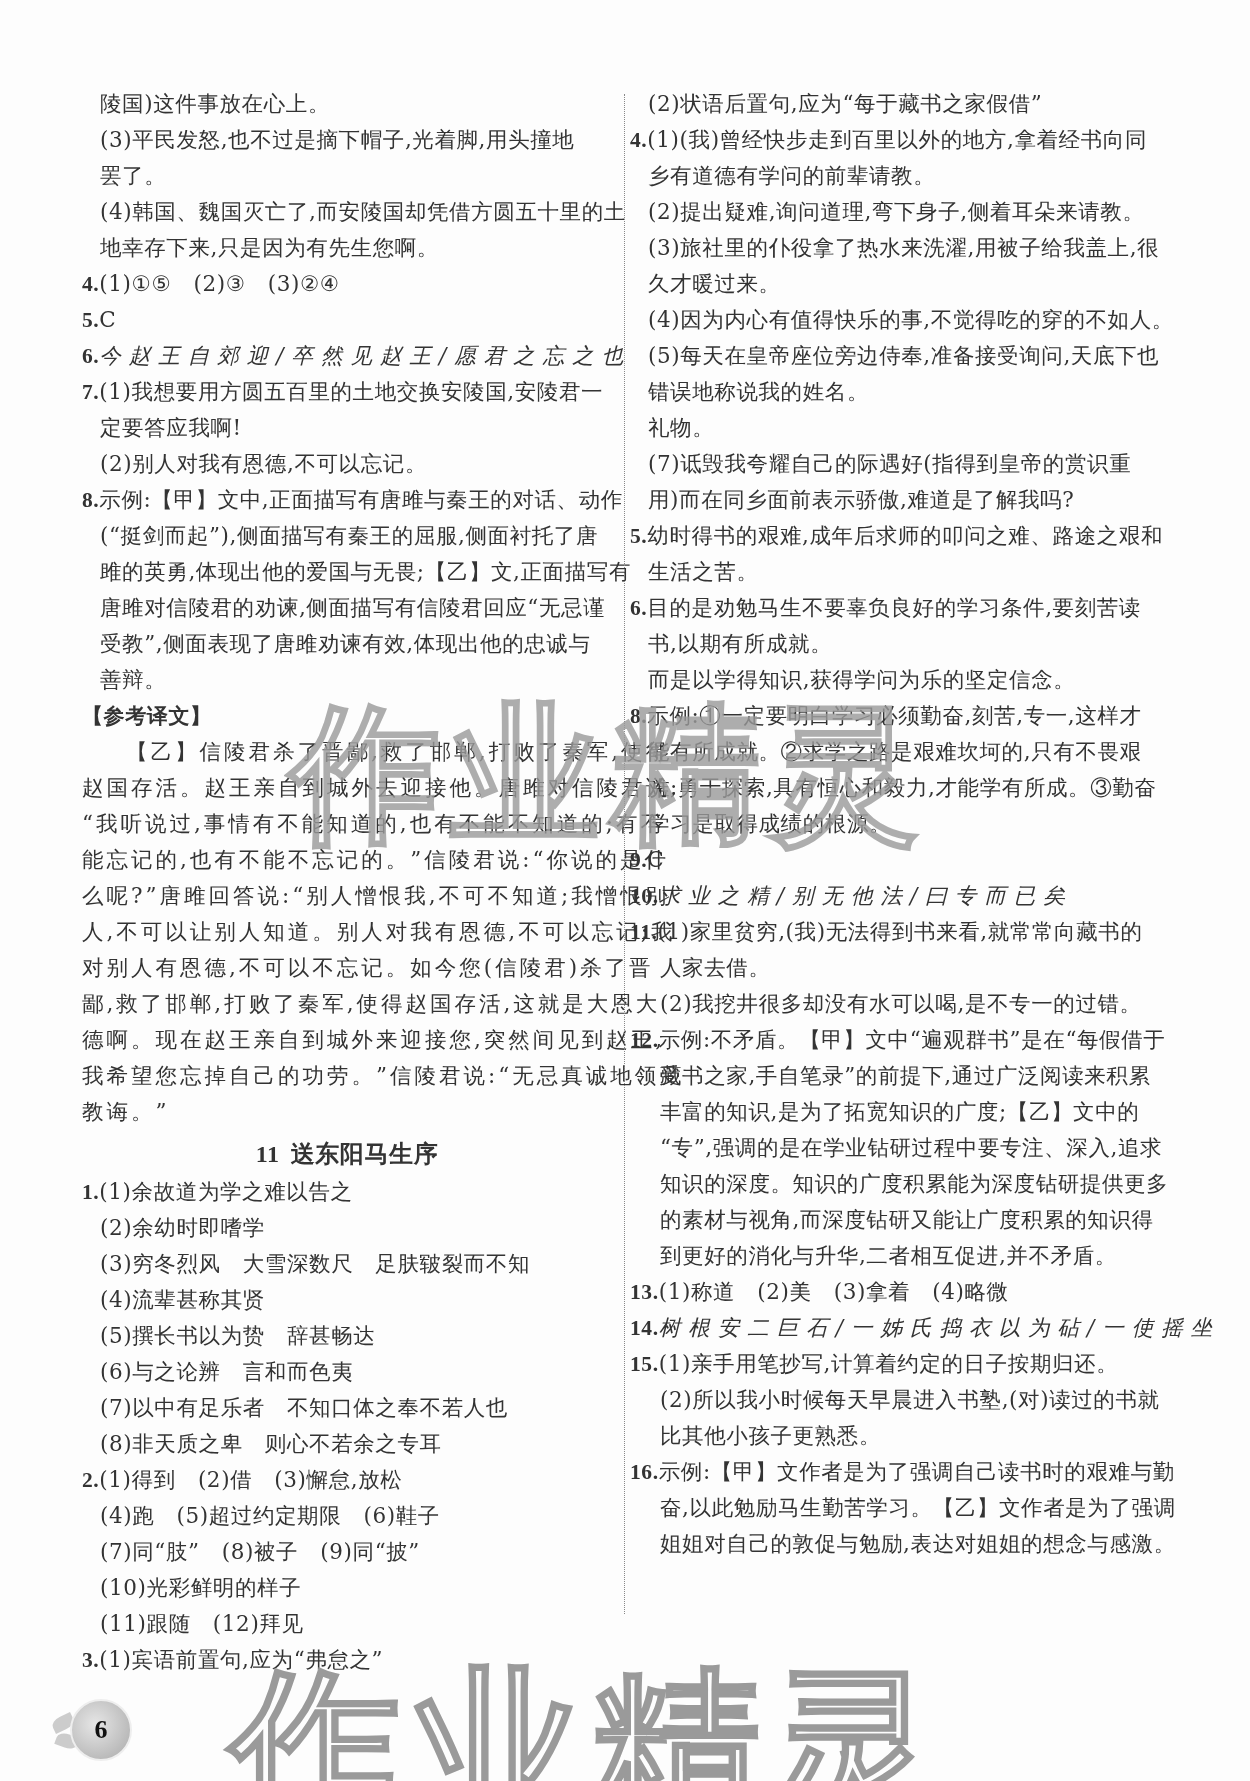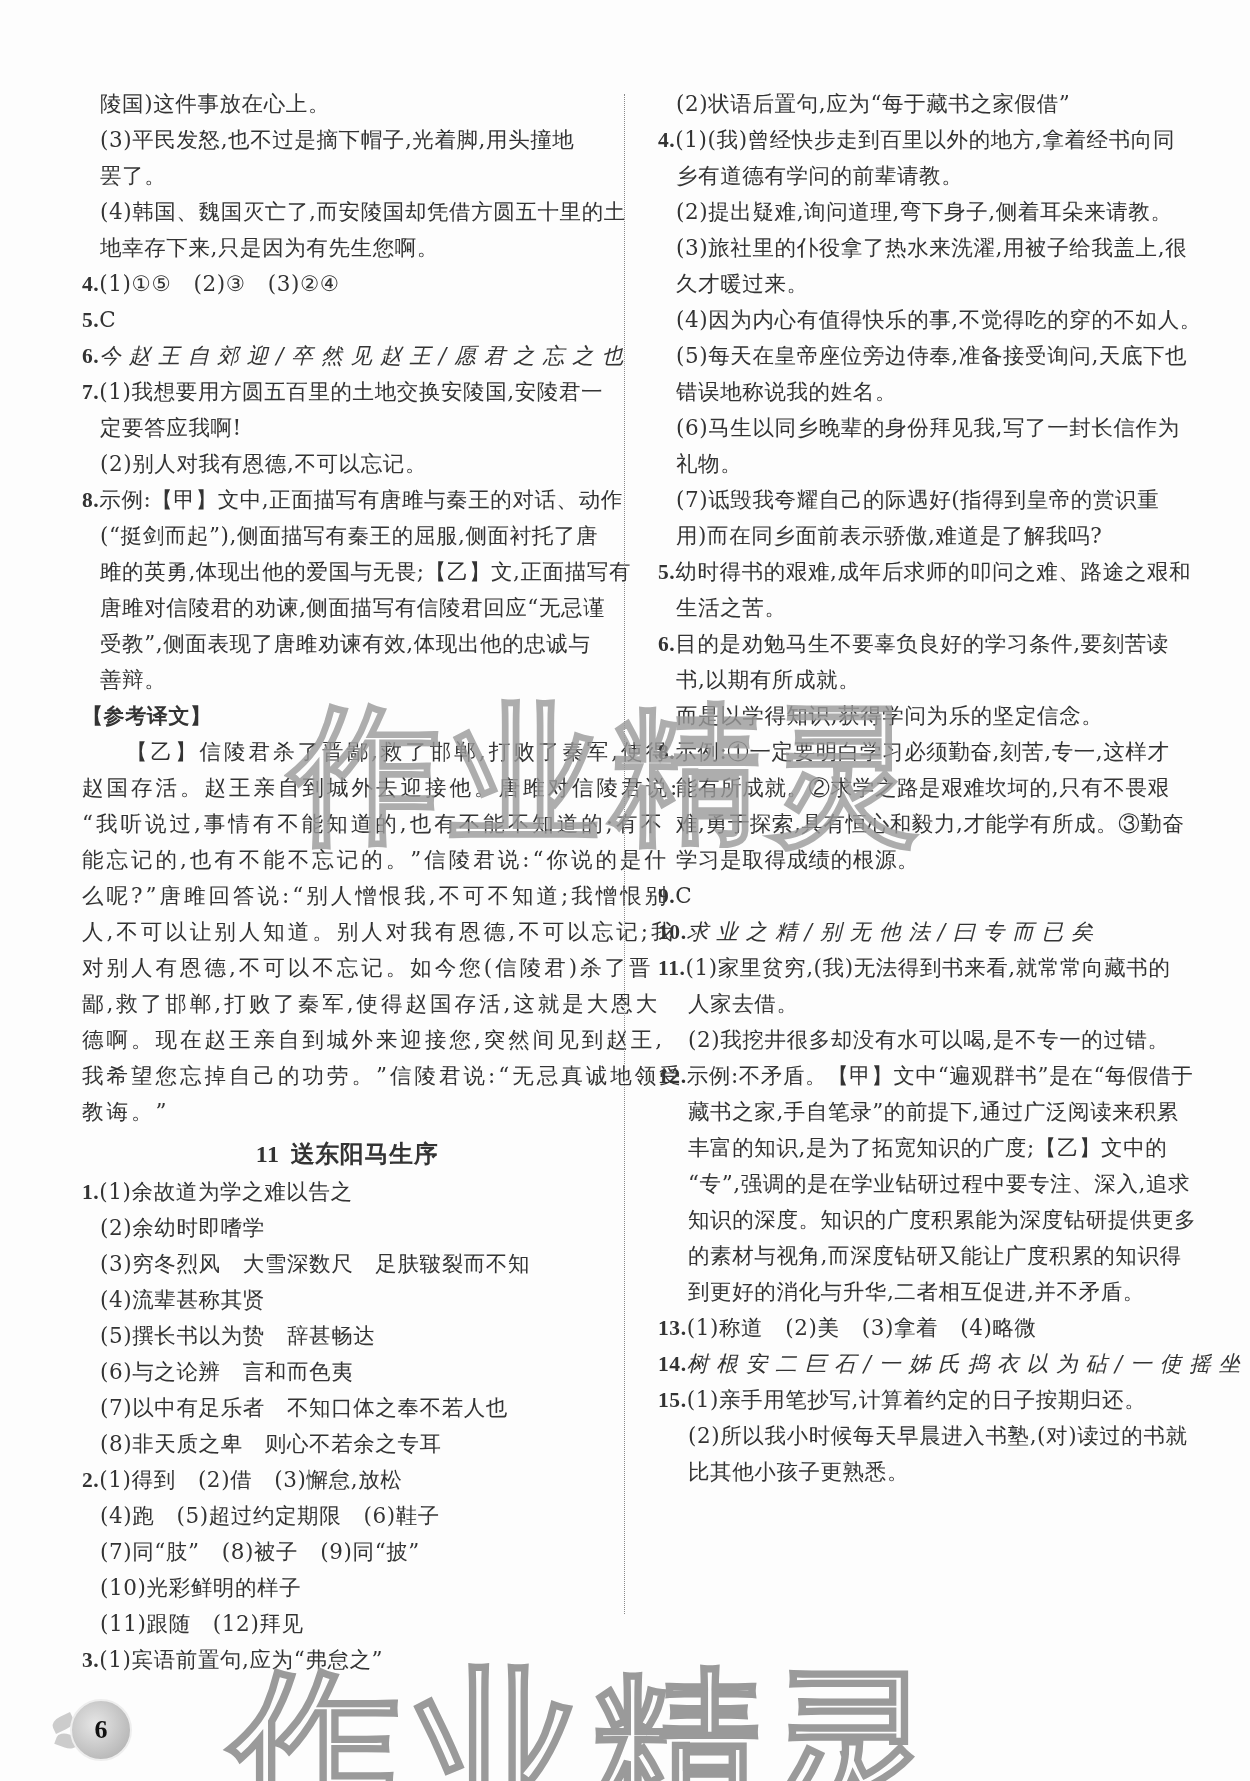--- a/index.html
+++ b/index.html
@@ -3,21 +3,21 @@
 <meta charset="utf-8">
 <style>
   html, body { margin: 0; padding: 0; }
   body {
     width: 1250px; height: 1781px; background: #fdfdfd; position: relative; overflow: hidden;
     font-family: "DejaVu Serif", "Liberation Serif", serif; color: #333;
   }
   .page { position: absolute; left: 0; top: 16px; width: 1250px; height: 1781px; }
   .col { position: absolute; top: 70px; font-size: 21.5px; line-height: 36px; letter-spacing: 0.6px; }
   .col.left { left: 82px; width: 530px; }
-  .col.right { left: 630px; width: 540px; margin-left: 28px; }
+  .col.right { left: 630px; width: 540px; }
   .divider { position: absolute; left: 624px; top: 78px; height: 1520px; border-left: 1.5px dotted #888; }
   .line { white-space: nowrap; }
   .indent { padding-left: 18px; }
   .indent2 { padding-left: 30px; }
   .num { font-weight: bold; font-family: "Liberation Serif", serif; }
   .kai { letter-spacing: 8px; font-style: italic; }
   .section-head { font-weight: bold; font-family: "DejaVu Sans", sans-serif; font-size: 21px; }
   .chapter-title { text-align: center; font-weight: bold; font-family: "DejaVu Sans", sans-serif; font-size: 24px; margin: 6px 0 2px; }
   .chapter-title .chnum { font-family: "Liberation Serif", serif; margin-right: 11px; }
   .trans { letter-spacing: 3px; }
@@ -107,21 +107,20 @@
 
     <div>
       <div class="line"><span class="num">4.</span><span>(1)(我)曾经快步走到百里以外的地方,拿着经书向同</span></div>
       <div class="line indent">乡有道德有学问的前辈请教。</div>
       <div class="line indent">(2)提出疑难,询问道理,弯下身子,侧着耳朵来请教。</div>
       <div class="line indent">(3)旅社里的仆役拿了热水来洗濯,用被子给我盖上,很</div>
       <div class="line indent">久才暖过来。</div>
       <div class="line indent">(4)因为内心有值得快乐的事,不觉得吃的穿的不如人。</div>
       <div class="line indent">(5)每天在皇帝座位旁边侍奉,准备接受询问,天底下也</div>
       <div class="line indent">错误地称说我的姓名。</div>
-      <div class="line indent">(6)马生以同乡晚辈的身份拜见我,写了一封长信作为</div>
       <div class="line indent">礼物。</div>
       <div class="line indent">(7)诋毁我夸耀自己的际遇好(指得到皇帝的赏识重</div>
       <div class="line indent">用)而在同乡面前表示骄傲,难道是了解我吗?</div>
     </div>
 
     <div>
       <div class="line"><span class="num">5.</span><span>幼时得书的艰难,成年后求师的叩问之难、路途之艰和</span></div>
       <div class="line indent">生活之苦。</div>
     </div>
     <div>
@@ -156,20 +155,25 @@
     </div>
     <div class="line"><span class="num">13.</span><span>(1)称道　(2)美　(3)拿着　(4)略微</span></div>
     <div>
       <div class="line"><span class="num">14.</span><span class="kai">树根安二巨石/一姊氏捣衣以为砧/一使摇坐</span></div>
     </div>
     <div>
       <div class="line"><span class="num">15.</span><span>(1)亲手用笔抄写,计算着约定的日子按期归还。</span></div>
       <div class="line indent2">(2)所以我小时候每天早晨进入书塾,(对)读过的书就</div>
       <div class="line indent2">比其他小孩子更熟悉。</div>
     </div>
+    <div>
+      <div class="line"><span class="num">16.</span><span>示例:【甲】文作者是为了强调自己读书时的艰难与勤</span></div>
+      <div class="line indent2">奋,以此勉励马生勤苦学习。【乙】文作者是为了强调</div>
+      <div class="line indent2">姐姐对自己的敦促与勉励,表达对姐姐的想念与感激。</div>
+    </div>
   </div>
 
   <div class="leaf"></div>
   <div class="leaf l2"></div>
   <div class="page-badge">6</div>
 
   <div class="watermark wm2">作业精灵</div>
   <div class="watermark wm1">作业精灵</div>
 </div>
 

